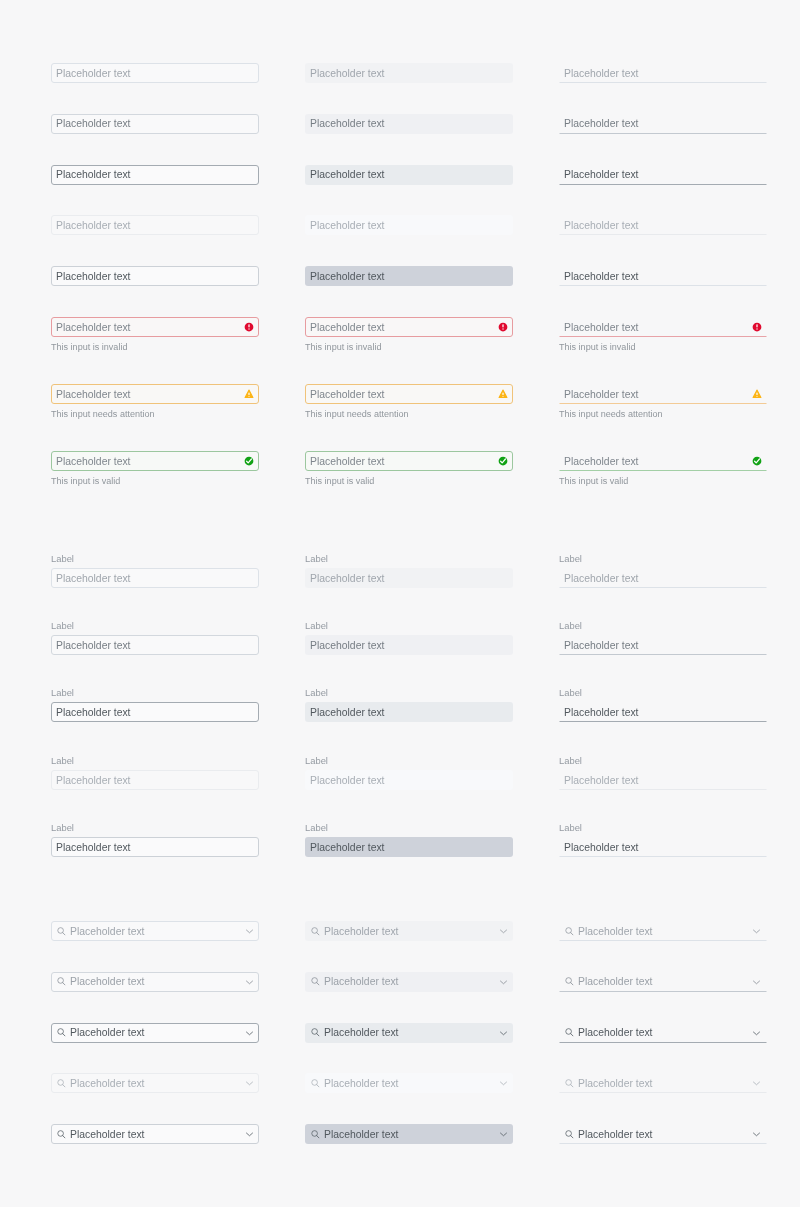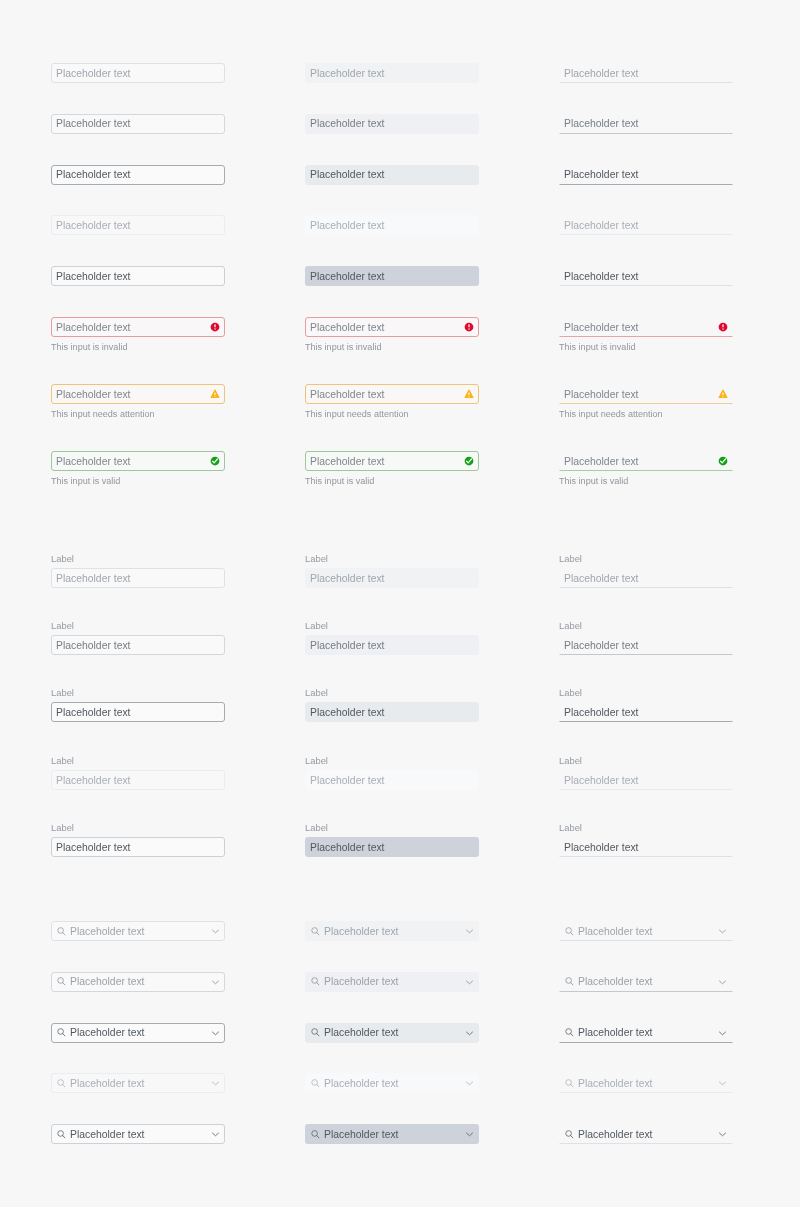--- a/index.html
+++ b/index.html
@@ -7,21 +7,21 @@
   body{
     width:800px;height:1207px;
     background:#f7f7f8;
     font-family:"Liberation Sans",sans-serif;
     -webkit-font-smoothing:antialiased;
   }
   .sheet{position:relative;width:800px;height:1207px;overflow:hidden;background:#f7f7f8;}
   .section{position:absolute;left:0;top:0;width:800px;height:0;}
   .field{position:absolute;width:190px;}
   .box{
-    position:relative;box-sizing:border-box;width:174px;height:20px;
+    position:relative;box-sizing:border-box;width:208px;height:20px;
     border-radius:3px;display:flex;align-items:center;padding:0 4px;
   }
   .ph{font-size:10.4px;line-height:12px;white-space:nowrap;position:relative;top:0.5px;}
   .lbl{font-size:9.4px;line-height:10px;color:#959ba2;margin-bottom:4px;}
   .help{font-size:9.05px;line-height:10px;color:#91979d;margin-top:5px;}
 
   
   .o-default {background:#f9f9fa; border:1px solid #dde2e8;}
   .o-hover   {background:#f9f9fa; border:1px solid #d3d8de;}
   .o-focus   {background:#fafafb; border:1px solid #a4abb2;}

